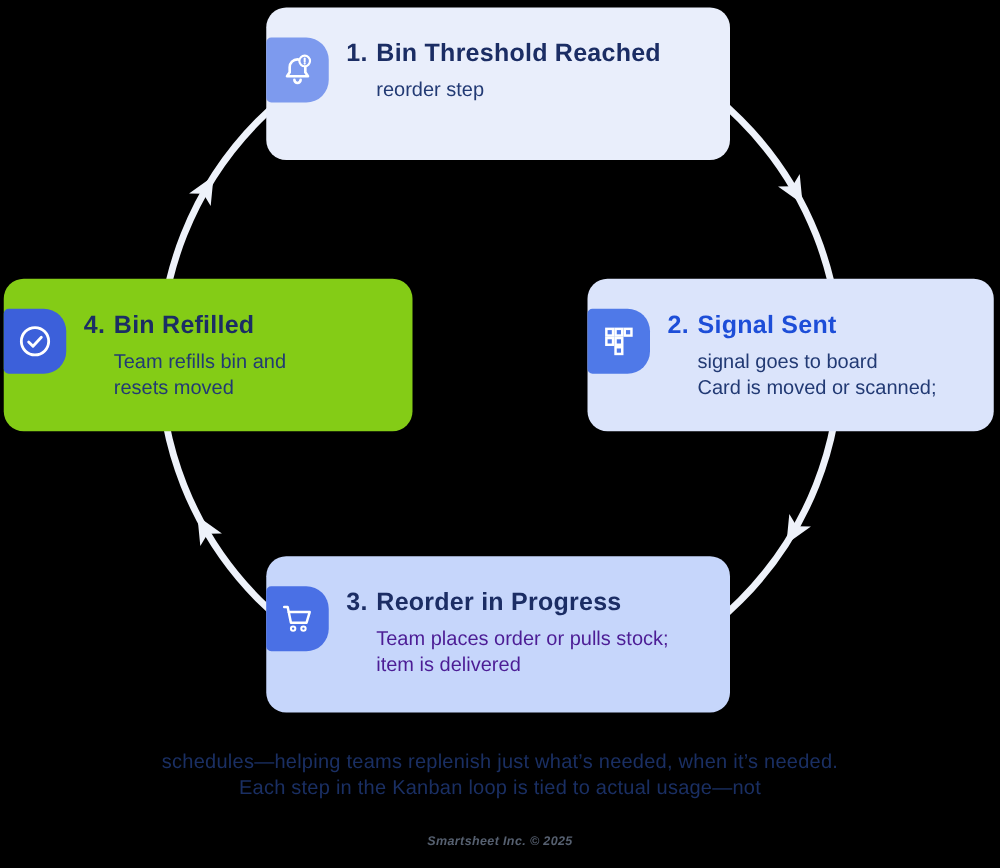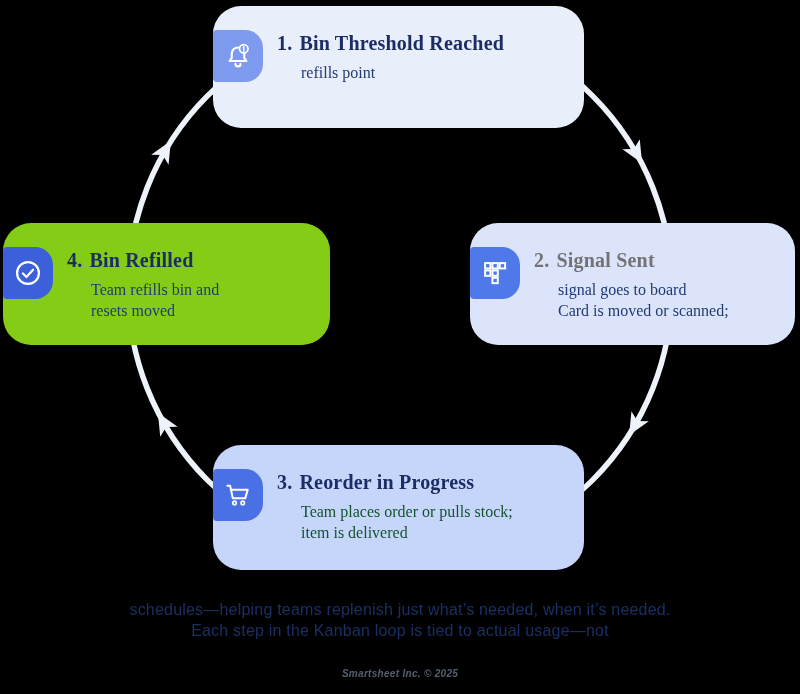--- a/index.html
+++ b/index.html
@@ -3,21 +3,21 @@
 <meta charset="utf-8">
 <style>
   html,body { margin:0; padding:0; }
   body {
     width:800px; height:694px; position:relative; overflow:hidden;
     background:#000000;
     font-family:"Liberation Sans", sans-serif;
   }
   #cycle-svg { position:absolute; left:0; top:0; z-index:0; }
   .card {
-    position:absolute; z-index:2; border-radius:28px;font-family:Liberation Serif, serif;
+    position:absolute; z-index:2; border-radius:16px;
   }
   .tile {
     position:absolute; left:0; top:24px; width:50px; height:52px;
     border-radius:4px 18px 18px 4px;
     display:flex; align-items:center; justify-content:center;
   }
   .tile svg { display:block; }
   .card-text { margin-left:64px; padding-top:26px; padding-right:8px; }
   .title-line { font-size:20px; font-weight:bold; letter-spacing:0.2px; white-space:nowrap; }
   .title-line .num { margin-right:7px; }
@@ -55,40 +55,40 @@
       <circle cx="16.6" cy="6.2" r="3.4" stroke="#ffffff" stroke-width="1.4" style="fill: rgb(125, 154, 238);"></circle>
       <line x1="16.6" y1="4.7" x2="16.6" y2="6.7" stroke="#ffffff" stroke-width="1.3" stroke-linecap="round"></line>
       <circle cx="16.6" cy="7.9" r="0.7" fill="#ffffff"></circle>
     </svg>
   </div>
   <div class="card-text">
     <div class="title-line" style="color: rgb(27, 45, 100);">
       <span class="num">1.</span><span>Bin Threshold Reached</span>
     </div>
     <div class="desc" style="color: rgb(34, 58, 116);">
-      <div>refills point</div>
+      <div>reorder step</div>
     </div>
   </div>
 </div>
 
 <div class="card" id="card2" style="background: rgb(219, 228, 251);">
   <div class="tile" style="background: rgb(79, 121, 232);">
     <svg width="28" height="28" viewBox="0 0 24 24">
       <g fill="none" stroke="#ffffff" stroke-width="1.7">
         <rect x="3.5" y="3.5" width="4.6" height="4.6"></rect>
         <rect x="9.8" y="3.5" width="4.6" height="4.6"></rect>
         <rect x="16.1" y="3.5" width="4.6" height="4.6"></rect>
         <rect x="3.5" y="9.8" width="4.6" height="4.6"></rect>
         <rect x="9.8" y="9.8" width="4.6" height="4.6"></rect>
         <rect x="9.8" y="16.1" width="4.6" height="4.6"></rect>
       </g>
     </svg>
   </div>
   <div class="card-text">
-    <div class="title-line" style="color: #737373;">
+    <div class="title-line" style="color: #1d4ed8;">
       <span class="num">2.</span><span>Signal Sent</span>
     </div>
     <div class="desc" style="color: rgb(34, 58, 116);">
       <div>signal goes to board</div>
       <div>Card is moved or scanned;</div>
     </div>
   </div>
 </div>
 
 <div class="card" id="card3" style="background: rgb(198, 214, 251);">
@@ -96,21 +96,21 @@
     <svg width="30" height="30" viewBox="0 0 24 24">
       <path d="M3.5 4.5h2.2l2.1 10h10l2-6.8H6.2" fill="none" stroke="#ffffff" stroke-width="1.6" stroke-linecap="round" stroke-linejoin="round"></path>
       <circle cx="9.2" cy="18.3" r="1.4" fill="none" stroke="#ffffff" stroke-width="1.3"></circle>
       <circle cx="15.8" cy="18.3" r="1.4" fill="none" stroke="#ffffff" stroke-width="1.3"></circle>
     </svg>
   </div>
   <div class="card-text">
     <div class="title-line" style="color: rgb(27, 45, 100);">
       <span class="num">3.</span><span>Reorder in Progress</span>
     </div>
-    <div class="desc" style="color: #14532d;">
+    <div class="desc" style="color: #4c1d95;">
       <div>Team places order or pulls stock;</div>
       <div>item is delivered</div>
     </div>
   </div>
 </div>
 
 <div class="card" id="card4" style="background: #84cc16;">
   <div class="tile" style="background: rgb(60, 96, 218);">
     <svg width="32" height="32" viewBox="0 0 24 24">
       <circle cx="12" cy="12" r="8.2" fill="none" stroke="#ffffff" stroke-width="1.7"></circle>

